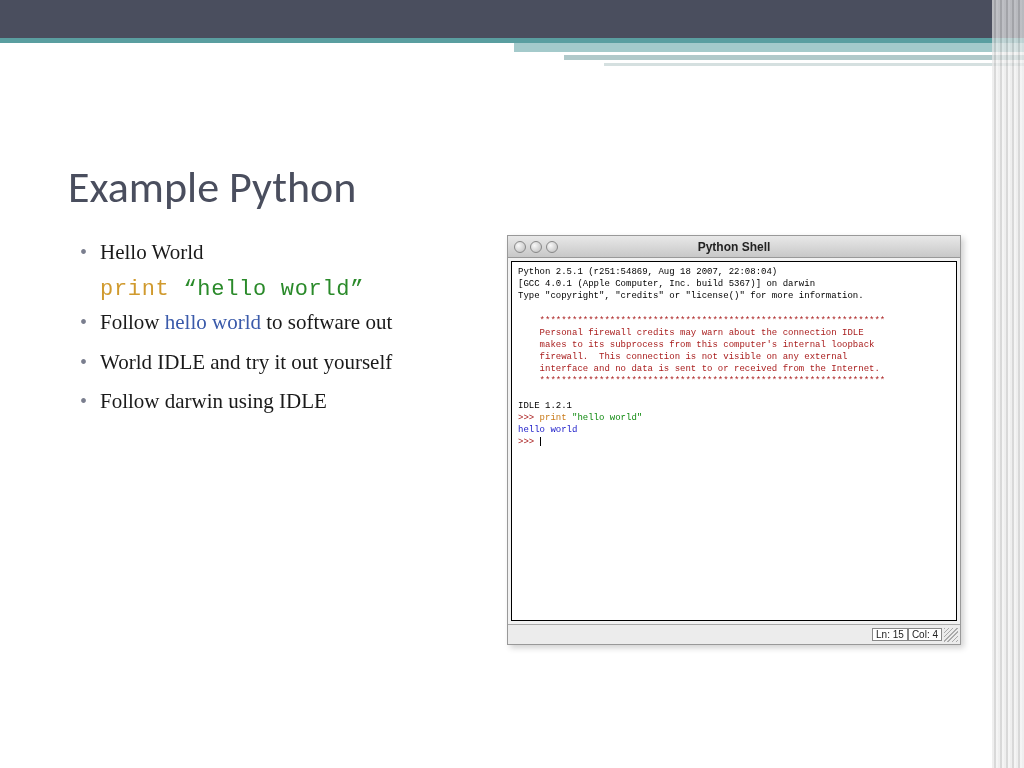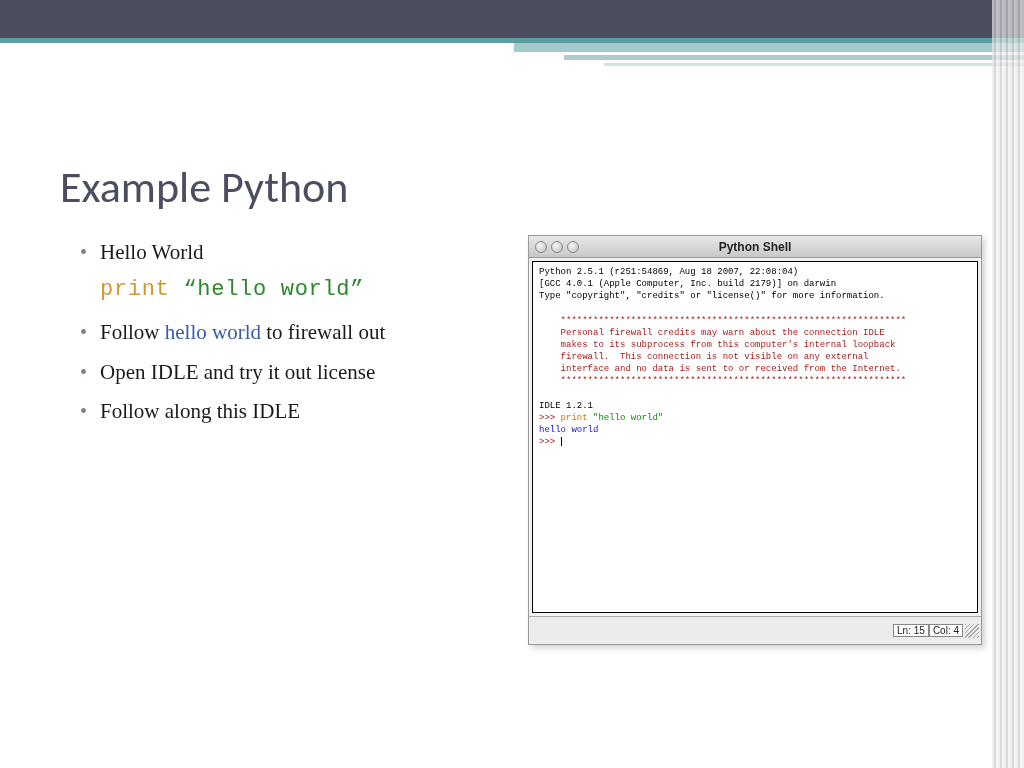--- a/index.html
+++ b/index.html
@@ -40,21 +40,21 @@
     top: 0;
     right: 0;
     width: 32px;
     height: 768px;
     background: repeating-linear-gradient(90deg, #e8e8e8 0 2px, #c8c8c8 2px 4px, #f0f0f0 4px 6px);
     opacity: 0.7;
   }
   .slide-title {
     position: absolute;
     top: 160px;
-    left: 60px;
+    left: 68px;
     font-family: 'Segoe UI', Calibri, Arial, sans-serif;
     font-size: 44px;
     font-weight: 400;
     color: #4a4e5e;
   }
   .content-area {
     position: absolute;
     top: 238px;
     left: 68px;
     width: 420px;
@@ -75,30 +75,30 @@
     position: absolute;
     left: 12px;
     top: 0;
     color: #7a7e8e;
     font-size: 20px;
   }
   .code-line {
     font-family: 'Courier New', monospace;
     font-size: 22px;
     padding-left: 32px;
-    margin-bottom: 16px;
+    margin-bottom: 6px;
     letter-spacing: 0.7px;
   }
   .code-print { color: #d09a2e; }
   .code-string { color: #2a8a2a; }
   .hl-blue { color: #3a5aaa; }
   .shell-window {
     position: absolute;
     top: 235px;
-    left: 528px;
+    left: 507px;
     width: 454px;
     height: 410px;
     background: #f2f2f2;
     border: 1px solid #999;
     box-shadow: 3px 3px 6px rgba(0,0,0,0.18);
     display: flex;
     flex-direction: column;
   }
   .shell-titlebar {
     height: 22px;
@@ -136,21 +136,21 @@
     border: 1px solid #000;
     padding: 4px 6px;
     font-family: Monaco, 'Courier New', monospace;
     font-size: 9px;
     line-height: 1.35;
     white-space: pre;
     overflow: hidden;
     color: #000;
   }
   .shell-status {
-    height: 28px;
+    height: 20px;
     background: #ececec;
     border-top: 1px solid #aaa;
     display: flex;
     justify-content: flex-end;
     align-items: center;
     font-family: 'Lucida Grande', Arial, sans-serif;
     font-size: 10px;
     color: #222;
     padding-right: 2px;
   }
@@ -189,38 +189,38 @@
   <ul class="bullet-list">
     <li>Hello World</li>
   </ul>
   <div class="code-line">
     <span class="code-print">print</span>
     <span> </span>
     <span class="code-string">“hello world”</span>
   </div>
   <ul class="bullet-list">
     <li>
-      <span>Follow </span><span class="hl-blue">hello world</span><span> to firewall out</span>
+      <span>Follow </span><span class="hl-blue">hello world</span><span> to software out</span>
     </li>
-    <li>Open IDLE and try it out license</li>
-    <li>Follow along this IDLE</li>
+    <li>World IDLE and try it out yourself</li>
+    <li>Follow darwin using IDLE</li>
   </ul>
 </div>
 
 <div class="shell-window">
   <div class="shell-titlebar">
     <div class="traffic-lights">
       <span></span>
       <span></span>
       <span></span>
     </div>
     <div class="shell-titlebar-title">Python Shell</div>
   </div>
   <div class="shell-body"><span>Python 2.5.1 (r251:54869, Aug 18 2007, 22:08:04)</span>
-<span>[GCC 4.0.1 (Apple Computer, Inc. build 2179)] on darwin</span>
+<span>[GCC 4.0.1 (Apple Computer, Inc. build 5367)] on darwin</span>
 <span>Type "copyright", "credits" or "license()" for more information.</span>
 
 <span class="sh-red">    ****************************************************************</span>
 <span class="sh-red">    Personal firewall credits may warn about the connection IDLE</span>
 <span class="sh-red">    makes to its subprocess from this computer's internal loopback</span>
 <span class="sh-red">    firewall.  This connection is not visible on any external</span>
 <span class="sh-red">    interface and no data is sent to or received from the Internet.</span>
 <span class="sh-red">    ****************************************************************</span>
 
 <span>IDLE 1.2.1</span>

